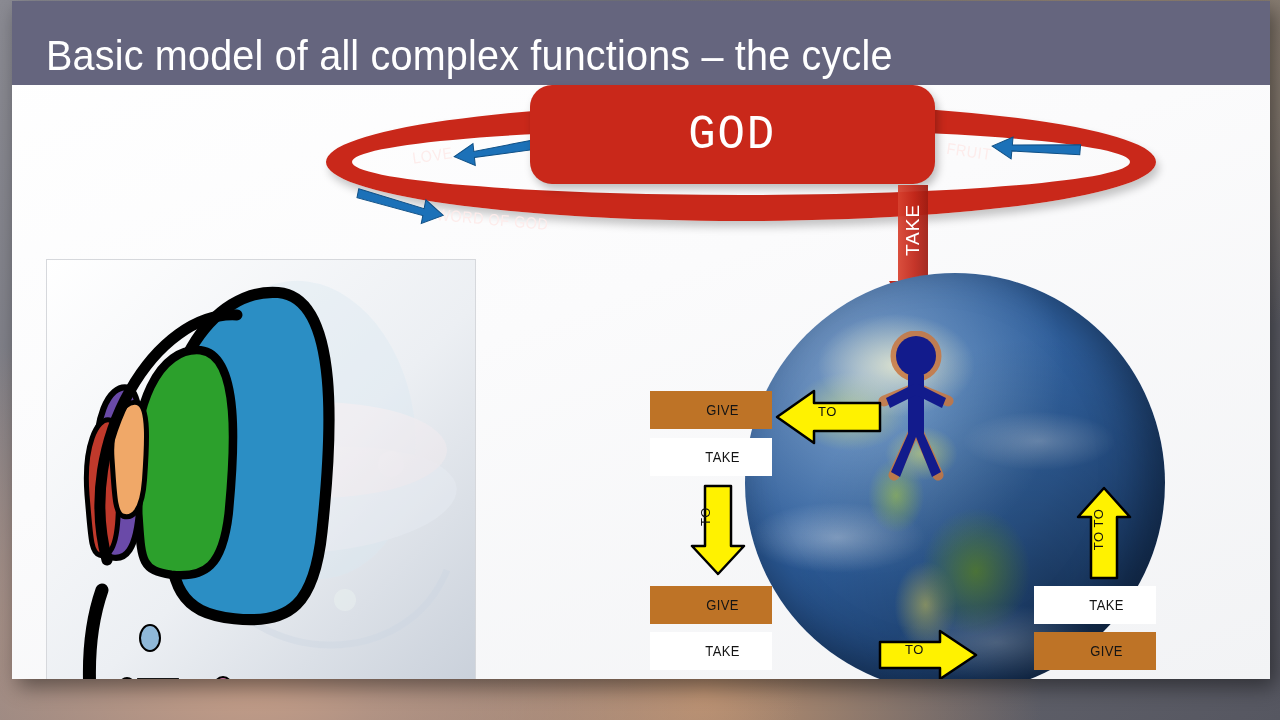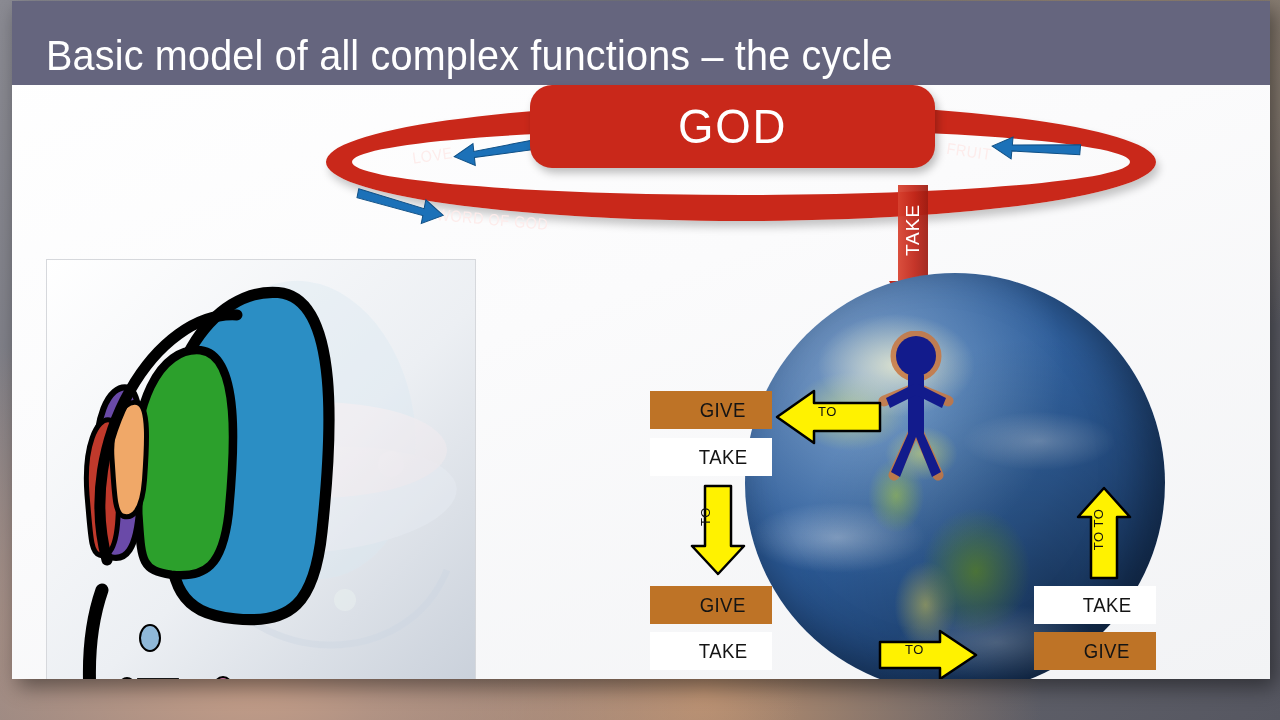--- a/index.html
+++ b/index.html
@@ -36,24 +36,24 @@
   }
 
   
   #cycle-wrap { position:absolute; left:300px; top:88px; width:860px; height:160px; }
   .ring-outer {
     position:absolute; left:14px; top:14px; width:830px; height:118px;
     border:26px solid #c9281a; border-radius:50%;
     box-shadow:3px 6px 9px rgba(0,0,0,.22);
   }
   #god-box {
-    position:absolute; left:218px; top:-4px; width:405px; height:83px;
+    position:absolute; left:218px; top:-4px; width:405px; height:99px;
     background:#c9281a; border-radius:22px;
     box-shadow:3px 5px 9px rgba(0,0,0,.25);
-    display:flex; align-items:center; justify-content:center;
+    display:flex; align-items:center; justify-content:center;font-family:Liberation Mono, monospace;
   }
   #god-label {
     color:#fff; font-size:48px; font-weight:300; letter-spacing:2px;
     transform:scaleX(.95);
   }
   .ring-word {
     position:absolute; color:#fdeceb; font-size:16px;
     letter-spacing:.6px; white-space:nowrap;
     transform:scaleX(.9);
   }
@@ -118,21 +118,21 @@
       radial-gradient(circle at 40% 34%, #3f76b5 0%, #2f5f9c 42%, #1d4377 72%, #13325c 100%);
     box-shadow:inset -18px -14px 44px rgba(0,0,0,.35);
   }
 
   
   #person { position:absolute; left:866px; top:330px; width:76px; height:150px; }
 
   
   .gt-box {
     position:absolute; display:flex; align-items:center; justify-content:center;
-    font-size:20px; color:#141414; letter-spacing:.4px;
+    font-size:14px; color:#141414; letter-spacing:.4px;
     transform-origin:center;
     padding-left:24px;
   }
   .gt-give { background:#be7326; }
   .gt-take { background:#ffffff; }
   .gt-box span { transform:scaleX(.93); }
 
   #box-give-1 { left:638px; top:390px; width:122px; height:38px; }
   #box-take-1 { left:638px; top:437px; width:122px; height:38px; }
   #box-give-2 { left:638px; top:585px; width:122px; height:38px; }

